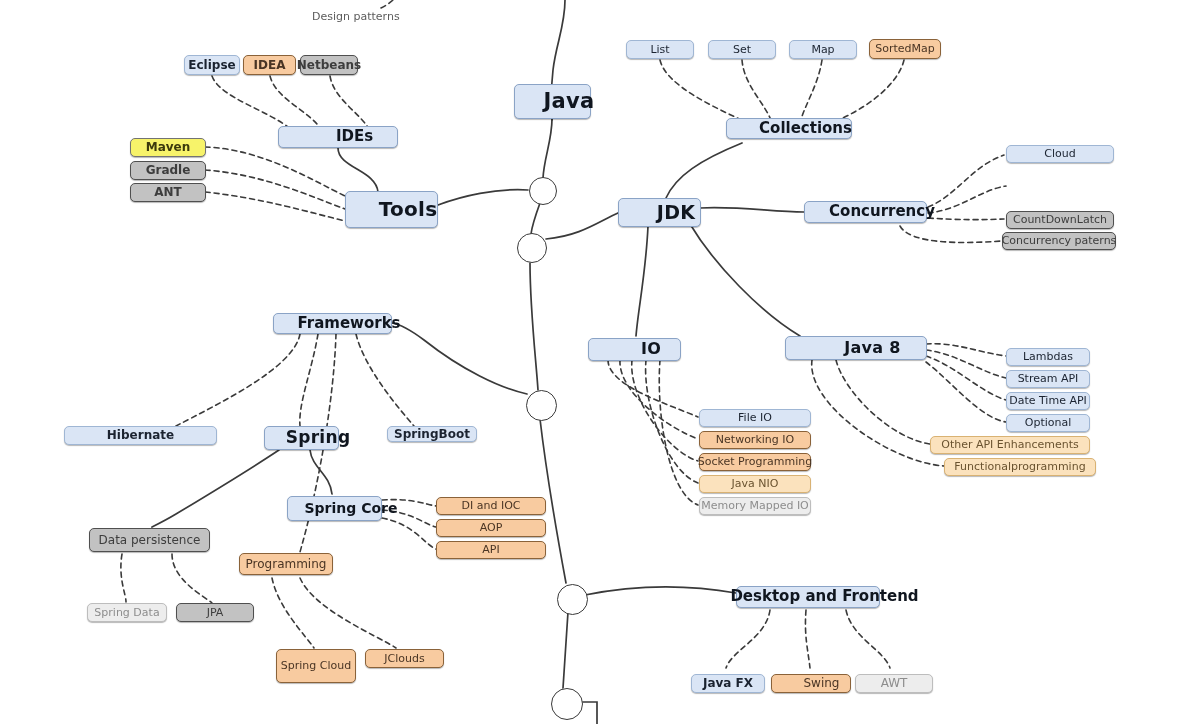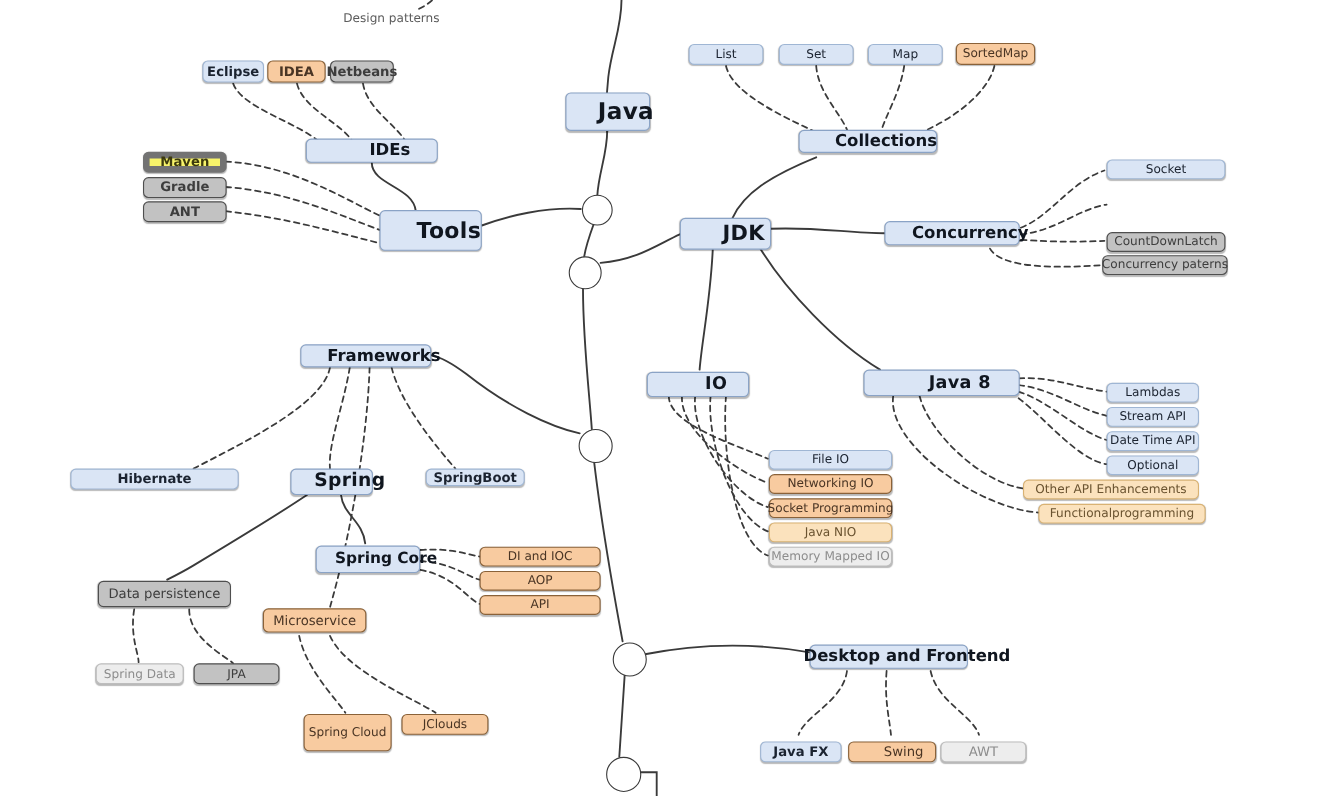--- a/index.html
+++ b/index.html
@@ -21,21 +21,21 @@
     line-height:1.05;
     box-shadow:0 1px 1px rgba(0,0,0,.28);
   }
   
   .s-blue      { background:#dae5f5; border:1px solid #9fb6d4; color:#1b2330; }
   .s-blue-main { background:#dae5f5; border:1px solid #8aa3c6; color:#10161f; font-weight:bold;padding-left:33px; }
   .s-orange    { background:#f8cba0; border:1px solid #8a6239; color:#4a3524; }
   .s-orange-lt { background:#fbe2bd; border:1px solid #d9b273; color:#6a5330; }
   .s-gray      { background:#c2c2c2; border:1px solid #4f4f4f; color:#3d3d3d; }
   .s-gray-lt   { background:#ededed; border:1px solid #bdbdbd; color:#8d8d8d; }
-  .s-yellow    { background:#f7f36a; border:6px solid #737373; color:#3c3a0d; font-weight:bold;}
+  .s-yellow    { background:#f7f36a; border:1px solid #737373; color:#3c3a0d; font-weight:bold;}
 
   .sz-hub   { font-size:21px; font-weight:bold; letter-spacing:.3px;}
   .sz-mid   { font-size:15px; font-weight:bold;}
   .sz-sub   { font-size:12px; font-weight:bold;}
   .sz-leaf  { font-size:11px; font-weight:normal;}
 
   .plain-label{
     position:absolute;font-size:11px;color:#5c5c5c;white-space:nowrap;
   }
   .junction{
@@ -152,21 +152,21 @@
 
   <div class="node s-blue-main sz-hub" style="left:618px;top:198px;width:83px;height:29px;font-size:19px;">JDK</div>
 
   <div class="node s-blue-main sz-mid" style="left:726px;top:118px;width:126px;height:21px;">Collections</div>
   <div class="node s-blue sz-leaf" style="left:626px;top:40px;width:68px;height:19px;">List</div>
   <div class="node s-blue sz-leaf" style="left:708px;top:40px;width:68px;height:19px;">Set</div>
   <div class="node s-blue sz-leaf" style="left:789px;top:40px;width:68px;height:19px;">Map</div>
   <div class="node s-orange sz-leaf" style="left:869px;top:39px;width:72px;height:20px;">SortedMap</div>
 
   <div class="node s-blue-main sz-mid" style="left:804px;top:201px;width:123px;height:22px;">Concurrency</div>
-  <div class="node s-blue sz-leaf" style="left:1006px;top:145px;width:108px;height:18px;">Socket</div>
+  <div class="node s-blue sz-leaf" style="left:1006px;top:145px;width:108px;height:18px;">Cloud</div>
   <div class="node s-gray sz-leaf" style="left:1006px;top:211px;width:108px;height:18px;">CountDownLatch</div>
   <div class="node s-gray sz-leaf" style="left:1002px;top:232px;width:114px;height:18px;">Concurrency paterns</div>
 
   <div class="node s-blue-main sz-hub" style="left:588px;top:338px;width:93px;height:23px;font-size:16px;">IO</div>
   <div class="node s-blue sz-leaf" style="left:699px;top:409px;width:112px;height:18px;">File IO</div>
   <div class="node s-orange sz-leaf" style="left:699px;top:431px;width:112px;height:18px;">Networking IO</div>
   <div class="node s-orange sz-leaf" style="left:699px;top:453px;width:112px;height:18px;">Socket Programming</div>
   <div class="node s-orange-lt sz-leaf" style="left:699px;top:475px;width:112px;height:18px;">Java NIO</div>
   <div class="node s-gray-lt sz-leaf" style="left:699px;top:497px;width:112px;height:18px;">Memory Mapped IO</div>
 
@@ -181,21 +181,21 @@
   <div class="node s-blue-main sz-mid" style="left:273px;top:313px;width:119px;height:21px;">Frameworks</div>
   <div class="node s-blue sz-sub" style="left:64px;top:426px;width:153px;height:19px;">Hibernate</div>
   <div class="node s-blue-main sz-hub" style="left:264px;top:426px;width:75px;height:24px;font-size:17px;">Spring</div>
   <div class="node s-blue sz-sub" style="left:387px;top:426px;width:90px;height:16px;">SpringBoot</div>
 
   <div class="node s-blue-main sz-mid" style="left:287px;top:496px;width:95px;height:25px;font-size:14px;">Spring  Core</div>
   <div class="node s-orange sz-leaf" style="left:436px;top:497px;width:110px;height:18px;">DI and IOC</div>
   <div class="node s-orange sz-leaf" style="left:436px;top:519px;width:110px;height:18px;">AOP</div>
   <div class="node s-orange sz-leaf" style="left:436px;top:541px;width:110px;height:18px;">API</div>
 
-  <div class="node s-orange sz-sub" style="left:239px;top:553px;width:94px;height:22px;font-weight:normal;font-size:12px;">Microservice</div>
+  <div class="node s-orange sz-sub" style="left:239px;top:553px;width:94px;height:22px;font-weight:normal;font-size:12px;">Programming</div>
   <div class="node s-orange sz-leaf" style="left:276px;top:649px;width:80px;height:34px;">Spring Cloud</div>
   <div class="node s-orange sz-leaf" style="left:365px;top:649px;width:79px;height:19px;">JClouds</div>
 
   <div class="node s-gray sz-sub" style="left:89px;top:528px;width:121px;height:24px;font-weight:normal;font-size:12px;">Data persistence</div>
   <div class="node s-gray-lt sz-leaf" style="left:87px;top:603px;width:80px;height:19px;">Spring Data</div>
   <div class="node s-gray sz-leaf" style="left:176px;top:603px;width:78px;height:19px;">JPA</div>
 
   <div class="node s-blue-main sz-mid" style="left:736px;top:586px;width:144px;height:22px;">Desktop and Frontend</div>
   <div class="node s-blue sz-sub" style="left:691px;top:674px;width:74px;height:19px;">Java FX</div>
   <div class="node s-orange sz-sub" style="left:771px;top:674px;width:80px;height:19px;font-weight:normal;padding-left:21px;">Swing</div>

